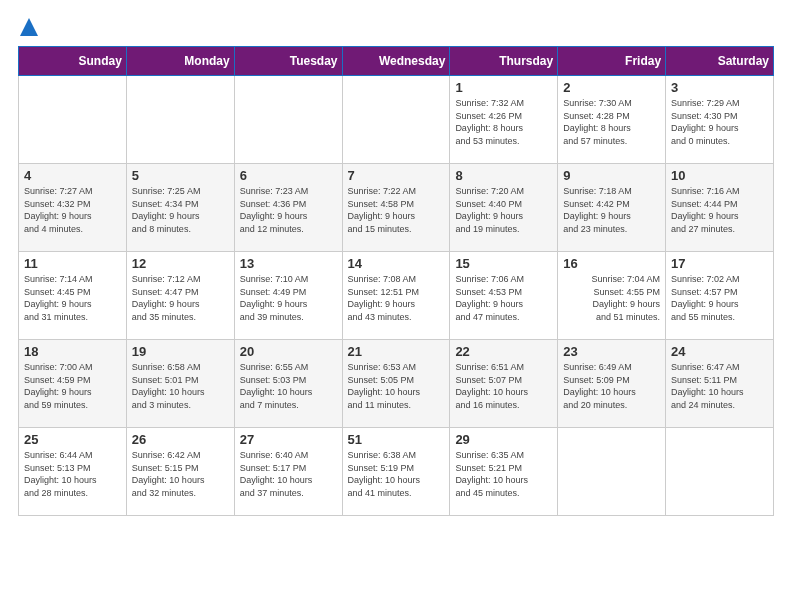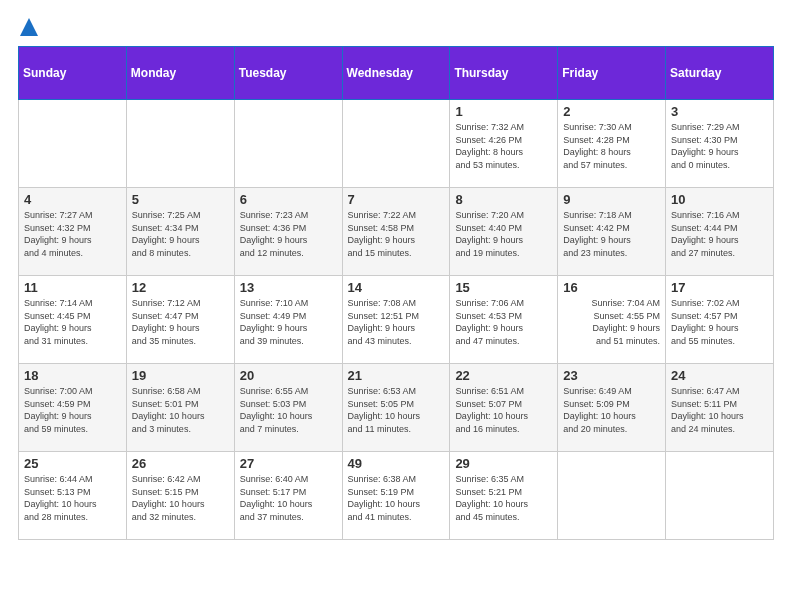--- a/index.html
+++ b/index.html
@@ -52,26 +52,26 @@
     .calendar-subtitle {
       font-size: 15px;
       color: #555;
     }
     .calendar {
       width: 100%;
       border-collapse: collapse;
       table-layout: fixed;
     }
     .calendar thead th {
-      background: #6d28d9;
+      background: #701a75;
       color: #fff;
       font-size: 12px;
       font-weight: bold;
-      padding: 19px 4px;
-      text-align: left;
+      padding: 7px 4px;
+      text-align: right;
       border: 1px solid #1a6fc4;
     }
     .calendar tbody td {
       border: 1px solid #ccc;
       vertical-align: top;
       padding: 4px 5px;
       font-size: 9.5px;
       color: #333;
       height: 88px;
       background: #fff;
@@ -326,21 +326,21 @@
 and 32 minutes.</div>
           </td>
           <td>
             <span class="day-number">27</span>
             <div class="day-info" style="white-space: pre-line;">Sunrise: 6:40 AM
 Sunset: 5:17 PM
 Daylight: 10 hours
 and 37 minutes.</div>
           </td>
           <td>
-            <span class="day-number">49</span>
+            <span class="day-number">51</span>
             <div class="day-info" style="white-space: pre-line;">Sunrise: 6:38 AM
 Sunset: 5:19 PM
 Daylight: 10 hours
 and 41 minutes.</div>
           </td>
           <td>
             <span class="day-number">29</span>
             <div class="day-info" style="white-space: pre-line;">Sunrise: 6:35 AM
 Sunset: 5:21 PM
 Daylight: 10 hours

